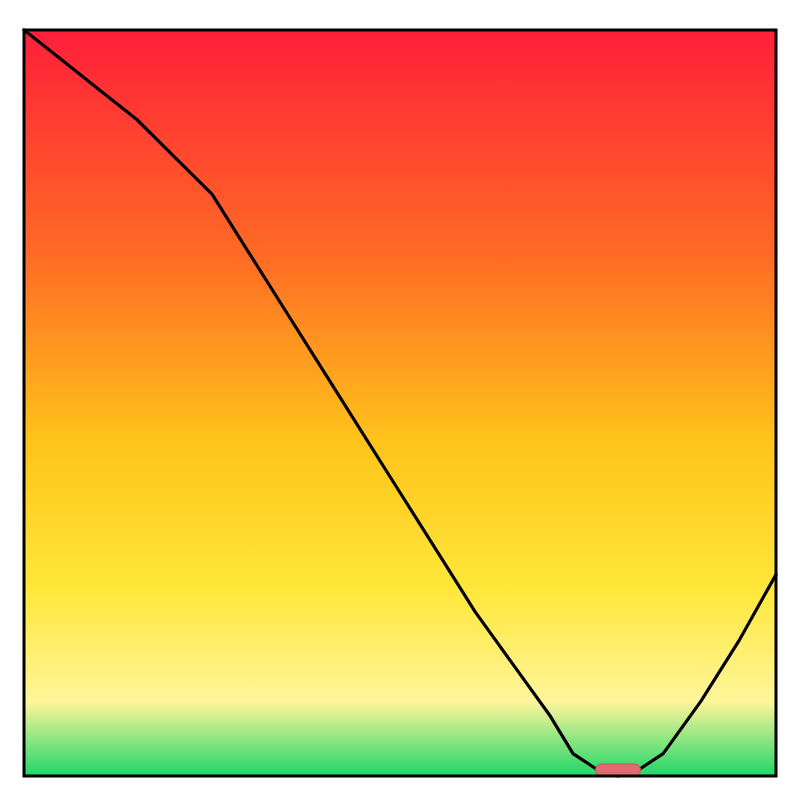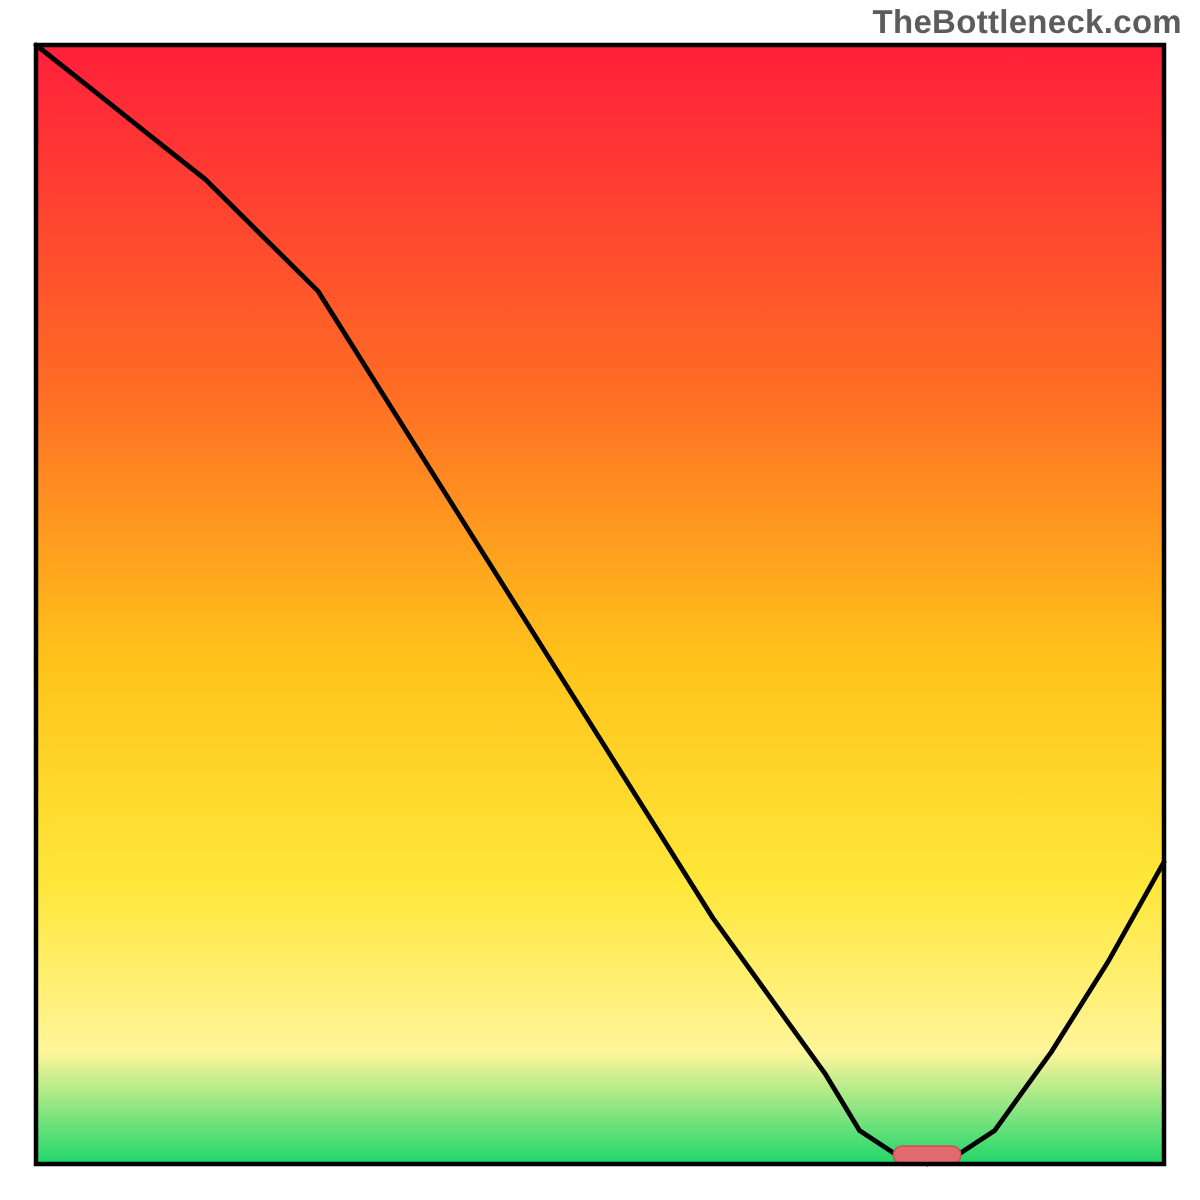--- a/index.html
+++ b/index.html
@@ -50,15 +50,14 @@
 
   <rect id="plot-bg" x="24" y="30" width="752" height="746" fill="url(#bg-grad)"></rect>
 
   <path id="curve-path" fill="none" stroke-width="3.2" stroke-linejoin="round" stroke-linecap="round" stroke="#000000" d="M24.0 30.0 L61.6 59.8 L99.2 89.7 L136.8 119.5 L174.4 156.8 L212.0 194.1 L249.6 253.8 L287.2 313.5 L324.8 373.2 L362.4 432.8 L400.0 492.5 L437.6 552.2 L475.2 611.9 L512.8 664.1 L550.4 716.3 L573.0 753.6 L595.5 768.5 L618.1 776.0 L640.6 768.5 L663.2 753.6 L700.8 701.4 L738.4 641.7 L776.0 574.6"></path>
 
   <rect id="marker-rect" rx="6" ry="6" height="12" fill="#e06a6d" x="595.5" width="45.1" y="764.0" stroke="#d24f54" stroke-width="1"></rect>
 
   <rect x="24" y="30" width="752" height="746" fill="none" stroke-width="3" stroke="#000000"></rect>
 </svg>
 
-<div class="watermark">TheBottleneck.com</div>
 
 </div>
 
 </body></html>

